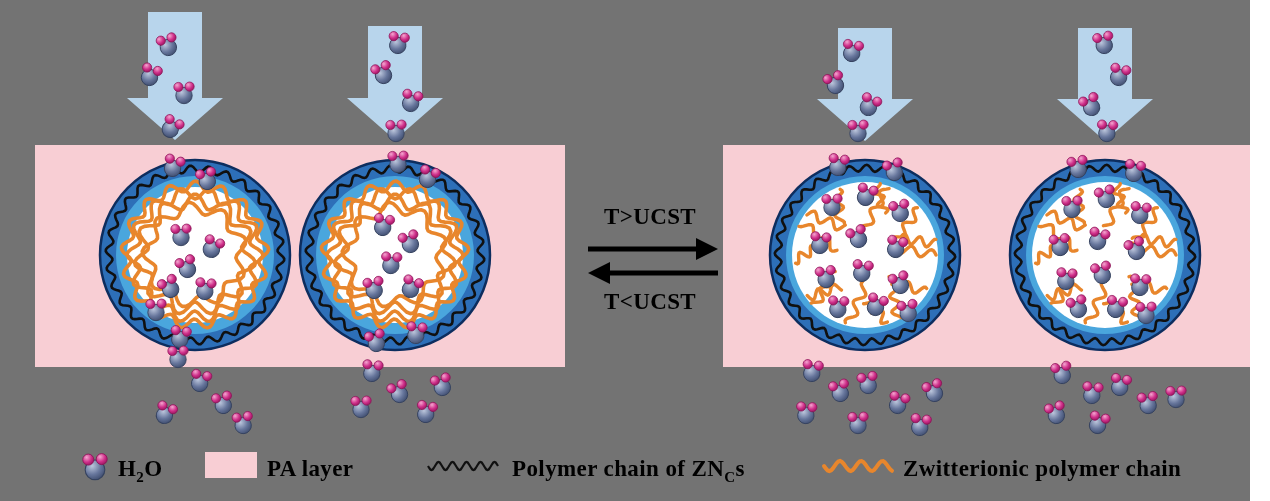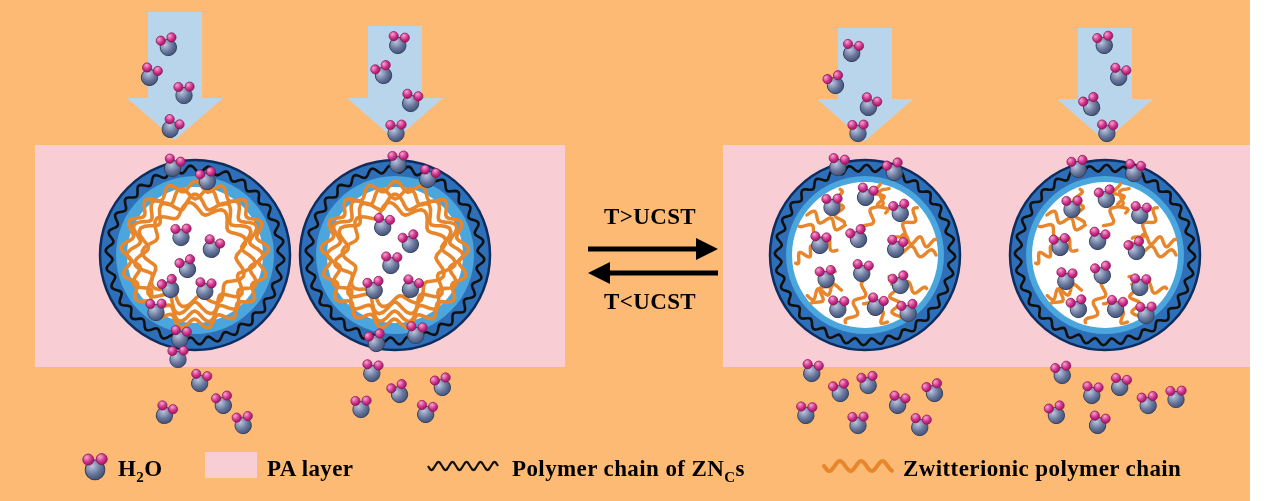--- a/index.html
+++ b/index.html
@@ -1,17 +1,17 @@
 <!DOCTYPE html>
 <html><head>
 <meta charset="utf-8">
 <style>
   html,body{margin:0;padding:0}
   body{width:1270px;height:501px;background:#ffffff;font-family:"Liberation Serif","DejaVu Serif",serif}
-  .stage{position:relative;width:1250px;height:501px;overflow:hidden;background:#fdba74}
+  .stage{position:relative;width:1250px;height:501px;overflow:hidden;background:#737373}
   svg{display:block}
   text.lbl{font-family:"Liberation Serif","DejaVu Serif",serif;font-weight:700;font-size:23px;fill:#000;letter-spacing:.4px}
   tspan.sub{font-size:15px}
 </style>
 </head>
 <body>
 
 <div class="stage">
 <svg id="scene" width="1270" height="501" viewBox="0 0 1270 501">
   <defs>

